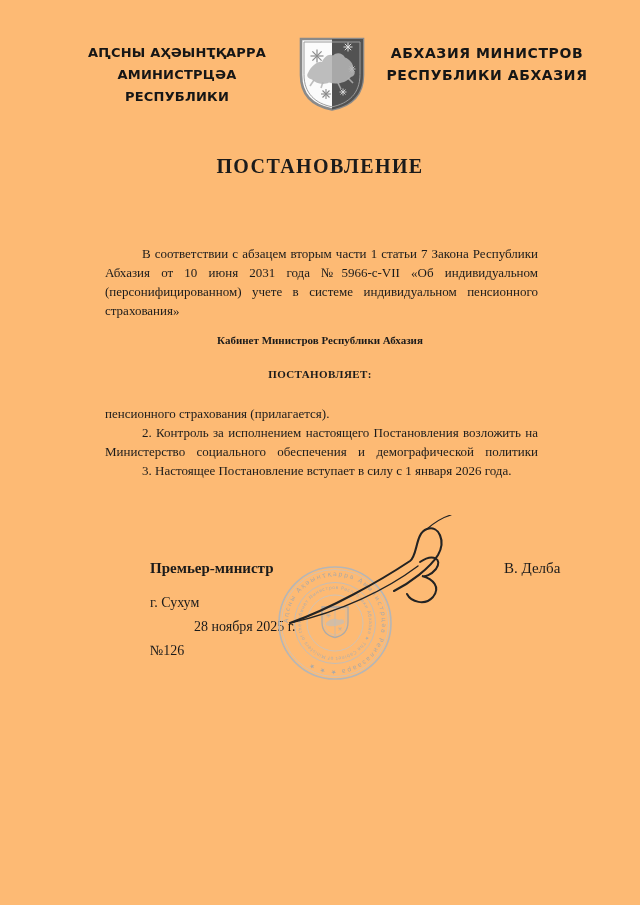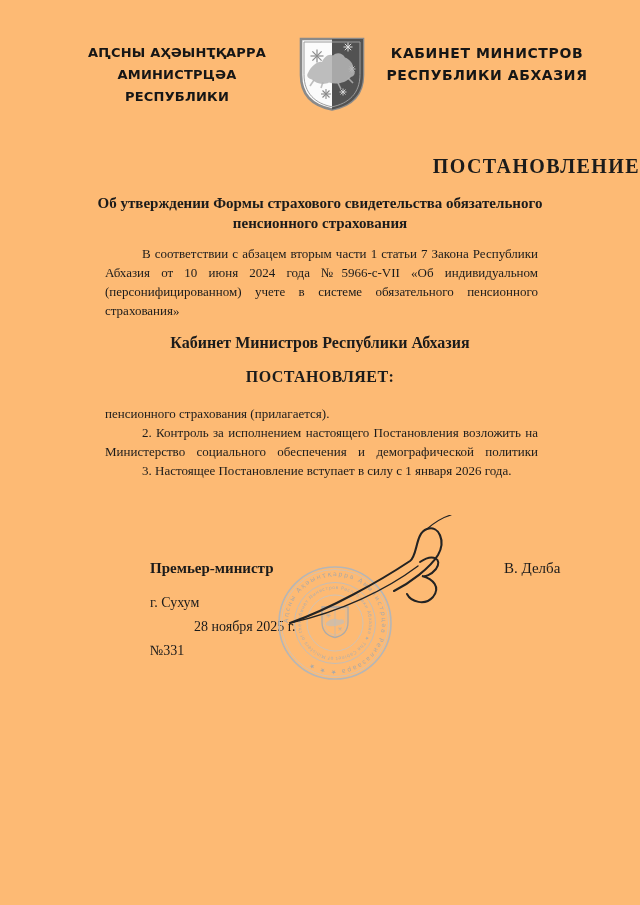--- a/index.html
+++ b/index.html
@@ -24,37 +24,37 @@
     position:absolute;left:384px;top:42px;width:206px;
     text-align:center;
     font-family:"DejaVu Sans","Liberation Sans",sans-serif;
     font-weight:bold;font-size:14px;line-height:22px;
     letter-spacing:.6px;color:#161616;
   }
   .arms{position:absolute;left:296px;top:36px;width:72px;height:77px;}
   
   .title{
     position:absolute;left:0;top:155px;width:640px;
-    text-align:right;font-weight:bold;font-size:20px;letter-spacing:1.4px;
+    text-align:center;font-weight:bold;font-size:20px;letter-spacing:1.4px;
   }
   .subject{
     position:absolute;left:70px;top:193px;width:500px;
     text-align:center;font-weight:bold;font-size:15px;line-height:20px;
   }
   
   .bodyblock{
     position:absolute;left:105px;width:433px;
     font-size:13px;line-height:19px;
   }
   .jline{text-align:justify;text-align-last:justify;}
   .lline{text-align:left;}
   .ind{text-indent:37px;}
   .centerline{
     position:absolute;left:0;width:640px;text-align:center;
-    font-weight:bold;font-size:16px;
+    font-weight:bold;font-size:11px;
   }
   
   .sig-role{position:absolute;left:150px;top:560px;font-weight:bold;font-size:15px;}
   .sig-name{position:absolute;left:504px;top:560px;font-weight:normal;font-size:15px;}
   .sig-city{position:absolute;left:150px;top:595px;font-size:14px;}
   .sig-date{position:absolute;left:150px;top:619px;font-size:14px;margin-left:44px;}
   .sig-num{position:absolute;left:150px;top:643px;font-size:14px;}
   .seal{position:absolute;left:275px;top:563px;width:120px;height:120px;z-index:2;}
   .autograph{position:absolute;left:270px;top:515px;width:200px;height:125px;z-index:3;}
 </style>
@@ -109,52 +109,48 @@
     </g>
     <g stroke="#d8d8d8" stroke-width="0.9">
       <line x1="43.5" y1="56" x2="50.5" y2="56"></line>
         <line x1="47" y1="52.5" x2="47" y2="59.5"></line>
       <line x1="44.5" y1="53.5" x2="49.5" y2="58.5"></line>
         <line x1="49.5" y1="53.5" x2="44.5" y2="58.5"></line>
     </g>
   </svg>
 
   <div class="hdr-right">
-    <div>КАБИНЕТ МИНИСТРОВ</div>
+    <div>АБХАЗИЯ МИНИСТРОВ</div>
     <div>РЕСПУБЛИКИ АБХАЗИЯ</div>
   </div>
 
   <div class="title">ПОСТАНОВЛЕНИЕ</div>
-  <div class="subject">
-    <div>Об утверждении Формы страхового свидетельства обязательного</div>
-    <div>пенсионного страхования</div>
-  </div>
 
   <div class="bodyblock" style="top:244px;">
     <div class="jline ind">В соответствии с абзацем вторым части 1 статьи 7 Закона Республики</div>
-    <div class="jline">Абхазия от 10 июня 2024 года №5966-с-VII «Об индивидуальном</div>
-    <div class="jline">(персонифицированном) учете в системе обязательного пенсионного</div>
+    <div class="jline">Абхазия от 10 июня 2031 года №5966-с-VII «Об индивидуальном</div>
+    <div class="jline">(персонифицированном) учете в системе индивидуальном пенсионного</div>
     <div class="lline">страхования»</div>
   </div>
 
   <div class="centerline" style="top:334px;">Кабинет Министров Республики Абхазия</div>
   <div class="centerline" style="top:368px;letter-spacing:.4px;">ПОСТАНОВЛЯЕТ:</div>
 
   <div class="bodyblock" style="top:404px;">
     <div class="lline">пенсионного страхования (прилагается).</div>
     <div class="jline ind">2. Контроль за исполнением настоящего Постановления возложить на</div>
     <div class="jline">Министерство социального обеспечения и демографической политики</div>
     <div class="lline ind">3. Настоящее Постановление вступает в силу с 1 января 2026 года.</div>
   </div>
 
   <div class="sig-role">Премьер-министр</div>
   <div class="sig-name">В. Делба</div>
   <div class="sig-city">г. Сухум</div>
   <div class="sig-date">28 ноября 2025 г.</div>
-  <div class="sig-num">№331</div>
+  <div class="sig-num">№126</div>
 
   <svg class="seal" viewBox="0 0 120 120" aria-hidden="true">
     <defs>
       <path id="sealOuter" d="M60,60 m-47,0 a47,47 0 1,1 94,0 a47,47 0 1,1 -94,0"></path>
       <path id="sealInner" d="M60,60 m-34,0 a34,34 0 1,1 68,0 a34,34 0 1,1 -68,0"></path>
     </defs>
     <circle cx="60" cy="60" r="56" fill="none" stroke="#b6b6b6" stroke-width="1.6"></circle>
     <circle cx="60" cy="60" r="53.5" fill="none" stroke="#c4c4c4" stroke-width="0.7"></circle>
     <circle cx="60" cy="60" r="40.5" fill="none" stroke="#bdbdbd" stroke-width="0.9"></circle>
     <circle cx="60" cy="60" r="28" fill="none" stroke="#c4c4c4" stroke-width="0.8"></circle>

